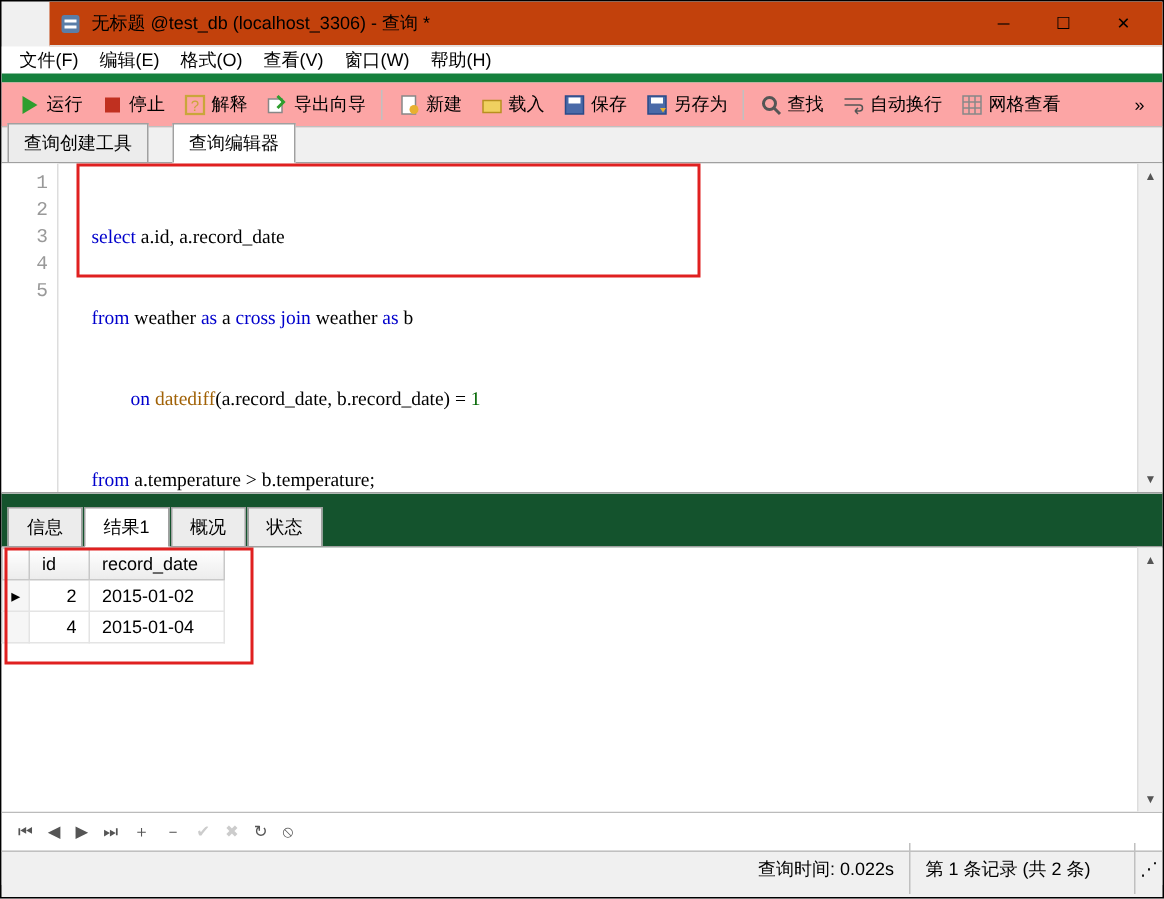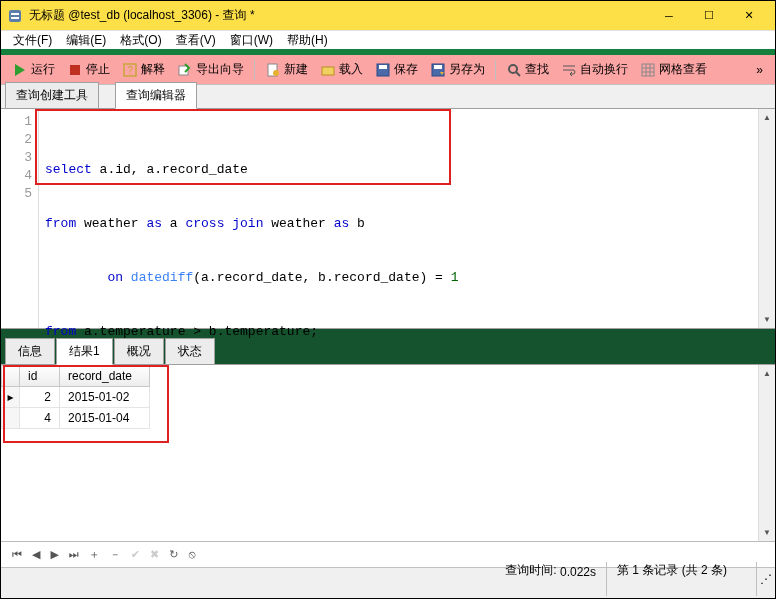--- a/index.html
+++ b/index.html
@@ -1,58 +1,58 @@
 <!DOCTYPE html>
 <html><head>
 <meta charset="utf-8">
 <style>
 * { margin: 0; padding: 0; box-sizing: border-box; }
 body { font-family: "Microsoft YaHei", "Segoe UI", Tahoma, sans-serif; font-size: 12px; background: #f0f0f0; width: 776px; height: 599px; overflow: hidden; border: 1px solid #000; }
-.titlebar { background: #fde047; height: 30px; display: flex; align-items: center; padding: 0 6px; border-bottom: 1px solid #e0e0e0; }
+.titlebar { background: #c2410c; height: 30px; display: flex; align-items: center; padding: 0 6px; border-bottom: 1px solid #e0e0e0; margin-left: 32px; }
 .titlebar .icon { width: 16px; height: 16px; margin-right: 6px; }
 .titlebar .title { flex: 1; font-size: 12px; }
 .titlebar .winbtn { width: 40px; height: 28px; display: flex; align-items: center; justify-content: center; font-family: "Segoe UI Symbol"; font-size: 11px; cursor: pointer; }
 .menubar { background: #fff; height: 24px; display: flex; align-items: center; padding: 0 6px; gap: 2px; border-bottom: 6px solid #15803d; }
 .menubar span { padding: 2px 6px; cursor: pointer; }
 .toolbar { background: #fca5a5; height: 30px; display: flex; align-items: center; padding: 0 6px; gap: 2px; border-bottom: 1px solid #c0c0c0; }
 .tbtn { display: flex; align-items: center; gap: 3px; padding: 2px 5px; cursor: pointer; border-radius: 2px; }
 .tbtn .ic { width: 16px; height: 16px; display: inline-block; }
 .sep { width: 1px; height: 20px; background: #c0c0c0; margin: 0 3px; }
 .more { margin-left: auto; padding: 2px 6px; cursor: pointer; }
 .tabbar { background: #f0f0f0; height: 24px; display: flex; align-items: flex-end; border-bottom: 1px solid #a0a0a0; padding-left: 4px; gap: 15px; }
 .tab { padding: 4px 10px; border: 1px solid #a0a0a0; border-bottom: none; background: #ececec; cursor: pointer; margin-right: 1px; position: relative; }
 .tab.active { background: #fff; border-bottom: 1px solid #fff; top: 1px; }
 .editorwrap { position: relative; height: 220px; background: #fff; border-bottom: 1px solid #a0a0a0; display: flex; }
 .gutter { width: 38px; background: #fff; color: #999; text-align: right; padding: 4px 6px 0 0; border-right: 1px solid #ddd; font-family: Consolas, "Courier New", monospace; font-size: 13px; line-height: 18px; }
 .gutter div { height: 18px; }
-.code { flex: 1; padding: 16px 6px; font-family: Liberation Mono, monospace; font-size: 13px; line-height: 18px; white-space: pre; position: relative; }
+.code { flex: 1; padding: 4px 6px; font-family: Liberation Serif, serif; font-size: 13px; line-height: 18px; white-space: pre; position: relative; margin-left: 16px; }
 .code .line { height: 18px; }
 .kw { color: #0000cc; }
-.fn { color: #3b82f6; }
+.fn { color: #a16207; }
 .num { color: #006600; }
 .redbox { position: absolute; border: 2px solid #e02020; pointer-events: none; }
 .vscroll { width: 17px; background: #f0f0f0; border-left: 1px solid #ddd; display: flex; flex-direction: column; }
 .vscroll .up, .vscroll .down { height: 17px; display: flex; align-items: center; justify-content: center; font-size: 8px; color: #555; cursor: pointer; }
 .vscroll .track { flex: 1; }
 
 .restabs { background: #14532d; height: 36px; display: flex; align-items: flex-end; border-bottom: 1px solid #a0a0a0; padding-left: 4px; }
 .restab { padding: 4px 12px; border: 1px solid #a0a0a0; border-bottom: none; background: #ececec; cursor: pointer; margin-right: 1px; position: relative; }
 .restab.active { background: #fff; border-bottom: 1px solid #fff; top: 1px; }
 
 .results { height: 176px; background: #fff; display: flex; position: relative; }
 .grid { flex: 1; position: relative; }
 table.resgrid { border-collapse: collapse; font-size: 12px; }
 table.resgrid th { background: linear-gradient(#fff,#ececec); border: 1px solid #c8c8c8; padding: 3px 8px; text-align: left; font-weight: normal; }
 table.resgrid td { border: 1px solid #e4e4e4; padding: 3px 8px; text-align: right; }
 table.resgrid td.left { text-align: left; }
 table.resgrid td.rowhdr { background: #f6f6f6; width: 18px; text-align: center; padding: 3px 2px;}
 .navbar { height: 26px; background: #fff; border-top: 1px solid #bbb; display: flex; align-items: center; gap: 4px; padding: 0 8px; font-family: "Segoe UI Symbol", sans-serif; font-size: 11px; }
 .navbar span { cursor: pointer; color: #555; padding: 2px 3px; }
 .statusbar { height: 23px; background: #f0f0f0; border-top: 1px solid #c0c0c0; display: flex; align-items: center; font-size: 12px; }
-.statusbar .cell { padding: 17px 10px; border-right: 1px solid #c0c0c0; height: 100%; display: flex; align-items: flex-end; }
+.statusbar .cell { padding: 17px 10px; border-right: 1px solid #c0c0c0; height: 100%; display: flex; align-items: center; }
 .statusbar .spacer { flex: 1; }
 </style>
 </head>
 <body>
 
 <div class="titlebar">
   <span class="icon">
     <svg width="16" height="16">
         <rect x="2" y="2" width="12" height="12" rx="2" fill="#5a7ea8"></rect>
         <rect x="4" y="5" width="8" height="2" fill="#fff"></rect>

